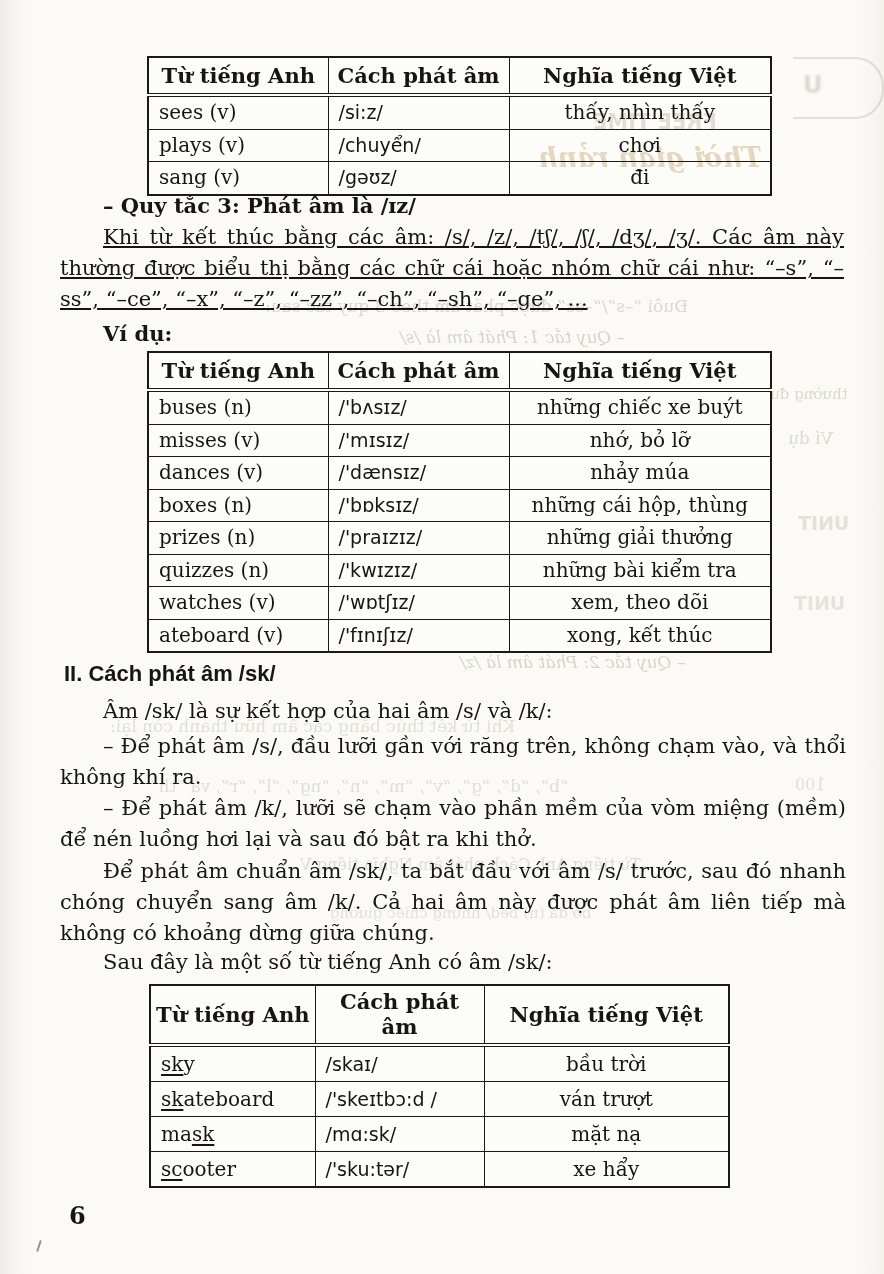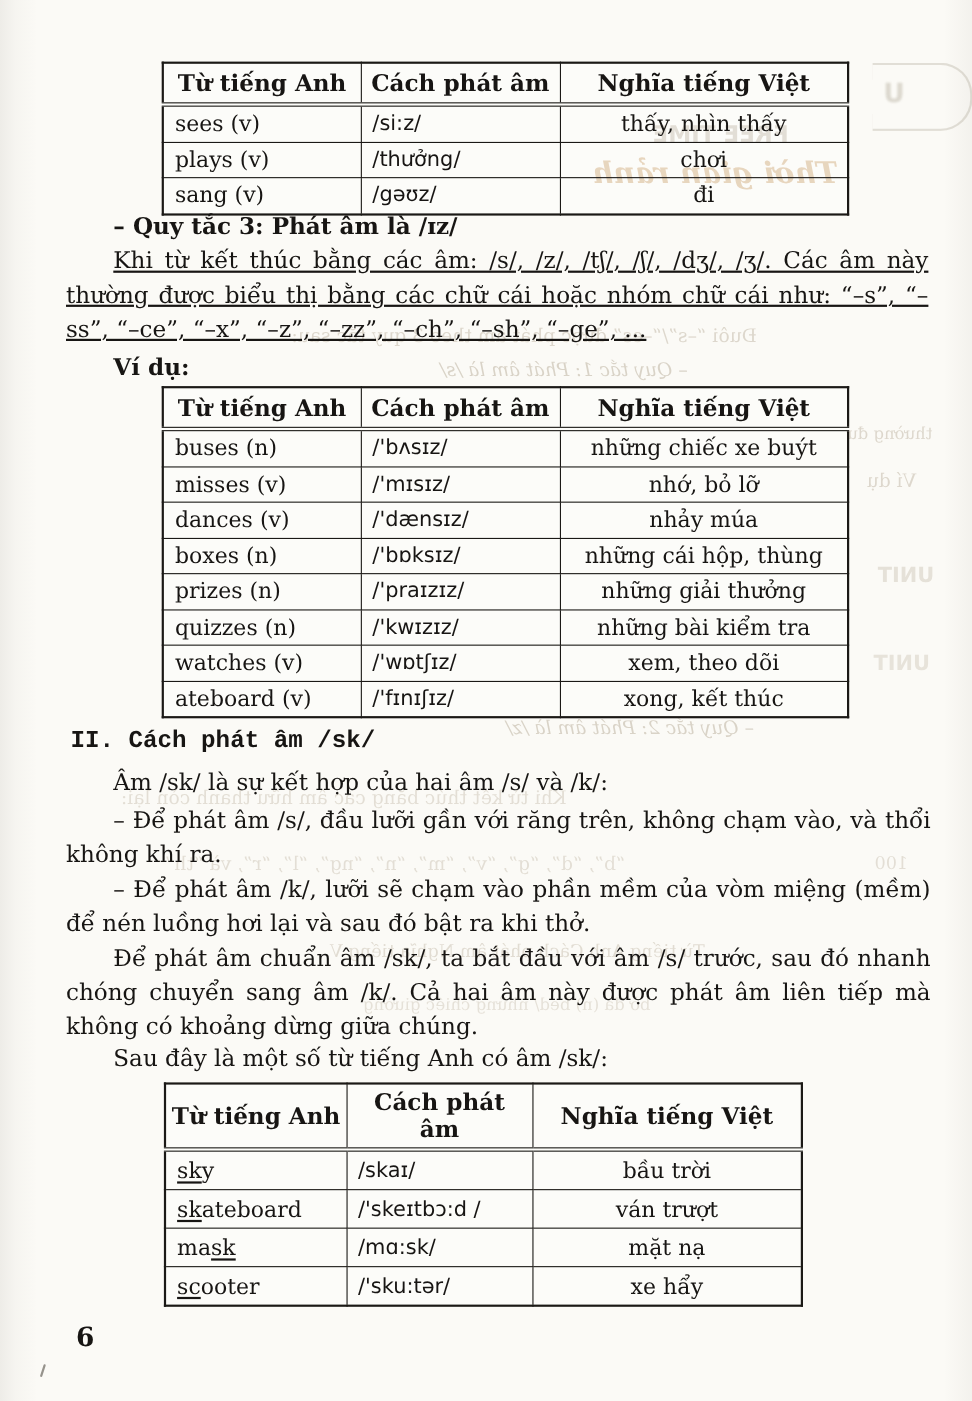--- a/index.html
+++ b/index.html
@@ -30,21 +30,21 @@
   #table1 col.c2,#table2 col.c2{width:181px;}
   #table1 col.c3,#table2 col.c3{width:262px;}
   #table3 col.c1{width:165px;}
   #table3 col.c2{width:169px;}
   #table3 col.c3{width:245px;}
   .uline{text-decoration:underline; text-underline-offset:3px;}
   
   .h-rule{font-weight:bold; font-size:21px;}
   .para{font-size:21px; line-height:31px; text-align:justify; margin:0;}
   .indent{text-indent:43px;}
-  .h-sans{font-family:Liberation Mono, monospace; font-weight:bold; font-size:22px;}
+  .h-sans{font-family:Liberation Sans, sans-serif; font-weight:bold; font-size:22px;}
   .lead{font-size:21px;}
   .pagenum{font-weight:bold; font-size:24px;}
   
   .bleed{
     transform:scaleX(-1); filter:blur(0.6px);
     color:#9a8a70; font-size:17px; white-space:nowrap;
     pointer-events:none; user-select:none;
   }
   .bt-tab{
     border:2px solid rgba(150,140,118,0.45); border-left:none;
@@ -95,21 +95,21 @@
       <th>Cách phát âm</th>
       <th>Nghĩa tiếng Việt</th>
     </tr>
     <tr>
       <td>sees (v)</td>
       <td class="c-ipa">/si:z/</td>
       <td class="c-meaning">thấy, nhìn thấy</td>
     </tr>
     <tr>
       <td>plays (v)</td>
-      <td class="c-ipa">/thưởng/</td>
+      <td class="c-ipa">/chuyển/</td>
       <td class="c-meaning">chơi</td>
     </tr>
     <tr>
       <td>sang (v)</td>
       <td class="c-ipa">/gəʊz/</td>
       <td class="c-meaning">đi</td>
     </tr>
   </tbody>
     </table>
 

